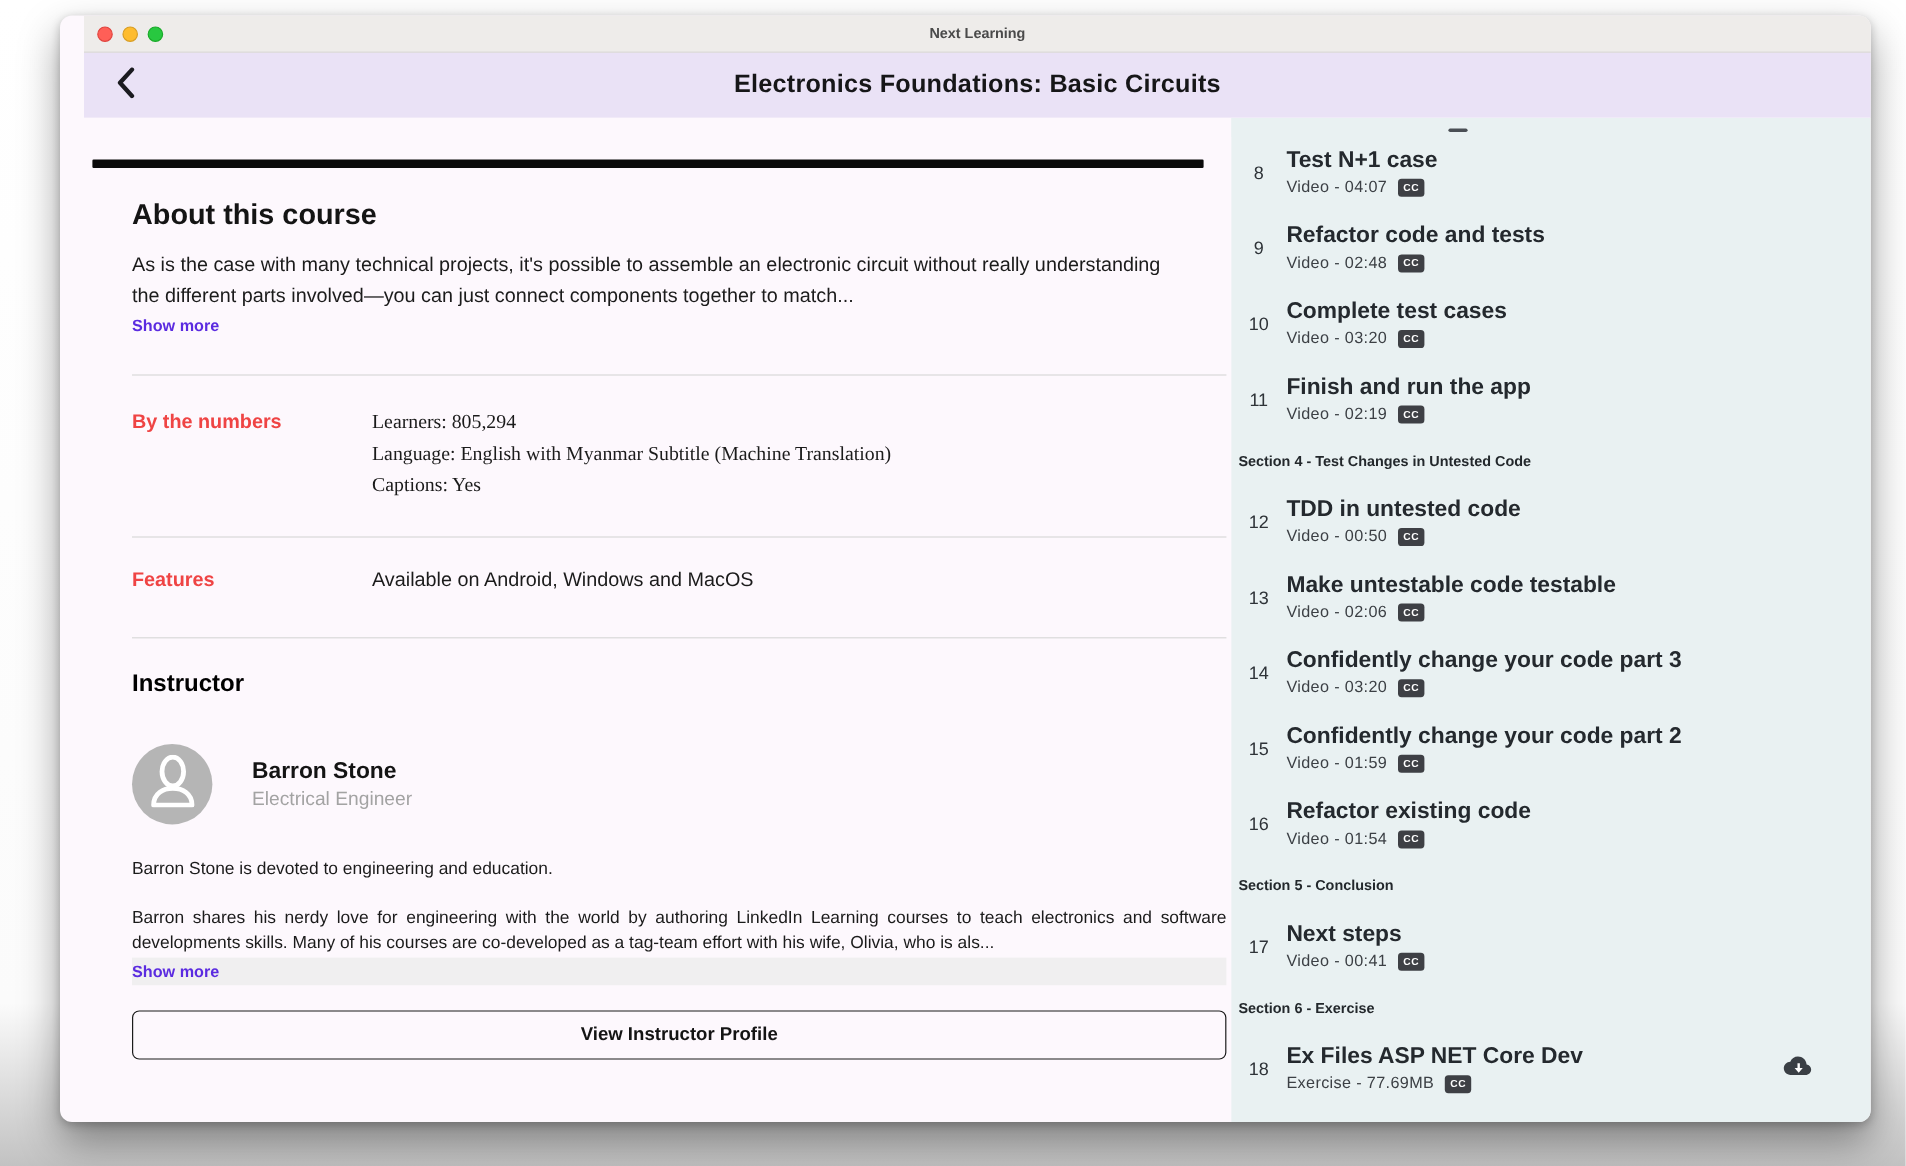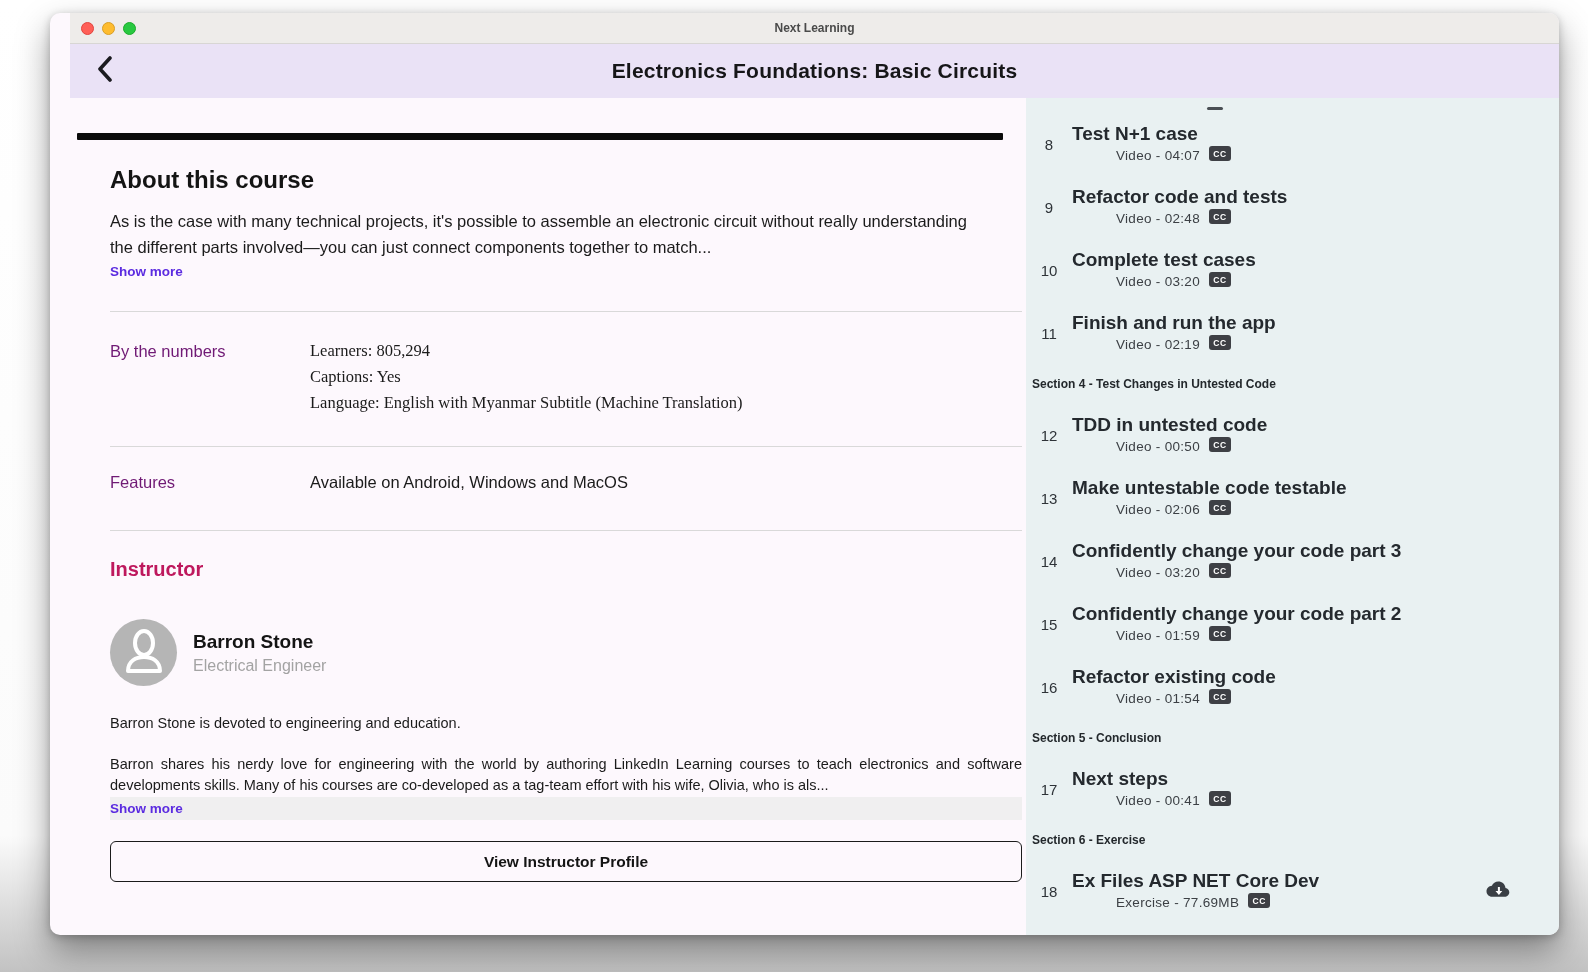--- a/index.html
+++ b/index.html
@@ -50,29 +50,29 @@
   .main-inner { padding: 0 54px 0 40px; }
 
   .about-heading { margin-top: 52px; font-size: 24px; font-weight: bold; color: #141414; }
   .about-desc { margin-top: 14px; font-size: 16.5px; line-height: 26px; color: #1b1b1b; max-width: 912px; }
   .show-more { margin-top: 4px; font-size: 13.5px; font-weight: bold; color: #5b2be0; cursor: pointer; display: inline-block; }
 
   .hrule { border: none; border-top: 1px solid #d9d9d9; width: 912px; }
   .hr1 { margin-top: 31px; } .hr2 { margin-top: 30px; } .hr3 { margin-top: 38px; }
 
   .stats-row { margin-top: 26px; display: flex; font-size: 16.5px; line-height: 26px; color: #1b1b1b; }
-  .stats-label, .features-label { width: 200px; flex: none; font-weight: normal; color: #701a75; font-size: 16.5px; }
+  .stats-label, .features-label { width: 200px; flex: none; font-weight: bold; color: #ef4444; font-size: 16.5px; }
   .stats-col1 { width: 565px; flex: none; font-family: Liberation Serif, serif; }
   .stats-col2 { width: 185px; flex: none; white-space: nowrap; overflow: hidden; }
   .stats-col1 div, .stats-col2 div { white-space: nowrap; }
 
   .features-row { margin-top: 26px; display: flex; font-size: 16.5px; color: #1b1b1b; }
 
-  .instructor-heading { margin-top: 27px; font-size: 20px; font-weight: bold; color: #be185d; }
-  .instructor-card { margin-top: 38px; display: flex; align-items: center; }
+  .instructor-heading { margin-top: 27px; font-size: 20px; font-weight: bold; color: #000000; }
+  .instructor-card { margin-top: 38px; display: flex; align-items: center; gap: 17px; }
   .avatar { width: 67px; height: 67px; border-radius: 50%; background: #b5b5b5; flex: none;
     display: flex; align-items: center; justify-content: center; }
   .instructor-id { margin-left: 16px; }
   .instructor-name { font-size: 19px; font-weight: bold; color: #141414; }
   .instructor-role { margin-top: 4px; font-size: 16px; color: #a3a3a3; }
 
   .bio1 { margin-top: 27px; font-size: 14.5px; line-height: 21px; color: #1b1b1b; }
   .bio2 { margin-top: 20px; font-size: 14.5px; line-height: 21px; color: #1b1b1b;
     text-align: justify; width: 912px; }
   .show-more-band { margin-top: 1px; width: 912px; height: 23px; background: #f0eff0;
@@ -86,21 +86,21 @@
   
   .sidebar { flex: 1; background: #e9f1f2; overflow: hidden; padding: 8px 0 0 0; }
   .scroll-dash { width: 16px; height: 3px; background: #4a4f55; border-radius: 2px;
     margin: 1px 0 0 181px; }
   .lesson-list { margin-top: 13px; }
   .lesson-row { display: flex; align-items: center; margin: 0 0 20px 0; min-height: 43px; }
   .lesson-num { width: 46px; flex: none; text-align: center; font-size: 15px; color: #2e3338; }
   .lesson-text { flex: 1; min-width: 0; }
   .lesson-title { font-size: 19px; font-weight: 600; color: #24292e; line-height: 22px; white-space: nowrap; }
   .lesson-meta { margin-top: 1px; font-size: 13.5px; color: #3c4045; line-height: 20px;
-    display: flex; align-items: flex-start; letter-spacing: 0.3px; margin-left: 44px; }
+    display: flex; align-items: center; letter-spacing: 0.3px; }
   .cc-badge { display: inline-flex; align-items: center; justify-content: center;
     width: 22px; height: 15px; margin-left: 9px; background: #3e4045; border-radius: 3px;
     color: #ffffff; font-size: 8.5px; font-weight: bold; letter-spacing: 0.5px; }
   .dl-btn { width: 30px; height: 30px; margin-right: 47px; flex: none;
     display: none; align-items: center; justify-content: center; cursor: pointer; }
   .lesson-row.has-dl .dl-btn { display: flex; }
   .section-header { margin: 10px 0 20px 6px; font-size: 12px; font-weight: bold;
     color: #23282c; line-height: 19px; white-space: nowrap; }
 </style>
 </head>
@@ -137,22 +137,22 @@
         <div class="about-heading">About this course</div>
         <div class="about-desc">As is the case with many technical projects, it's possible to assemble an electronic circuit without really understanding the different parts involved—you can just connect components together to match...</div>
         <span class="show-more">Show more</span>
 
         <hr class="hrule hr1">
 
         <div class="stats-row">
           <div class="stats-label">By the numbers</div>
           <div class="stats-col1">
             <div>Learners: 805,294</div>
+            <div>Language: English with Myanmar Subtitle (Machine Translation)</div>
             <div>Captions: Yes</div>
-            <div>Language: English with Myanmar Subtitle (Machine Translation)</div>
           </div>
         </div>
 
         <hr class="hrule hr2">
 
         <div class="features-row">
           <div class="features-label">Features</div>
           <div>Available on Android, Windows and MacOS</div>
         </div>
 

